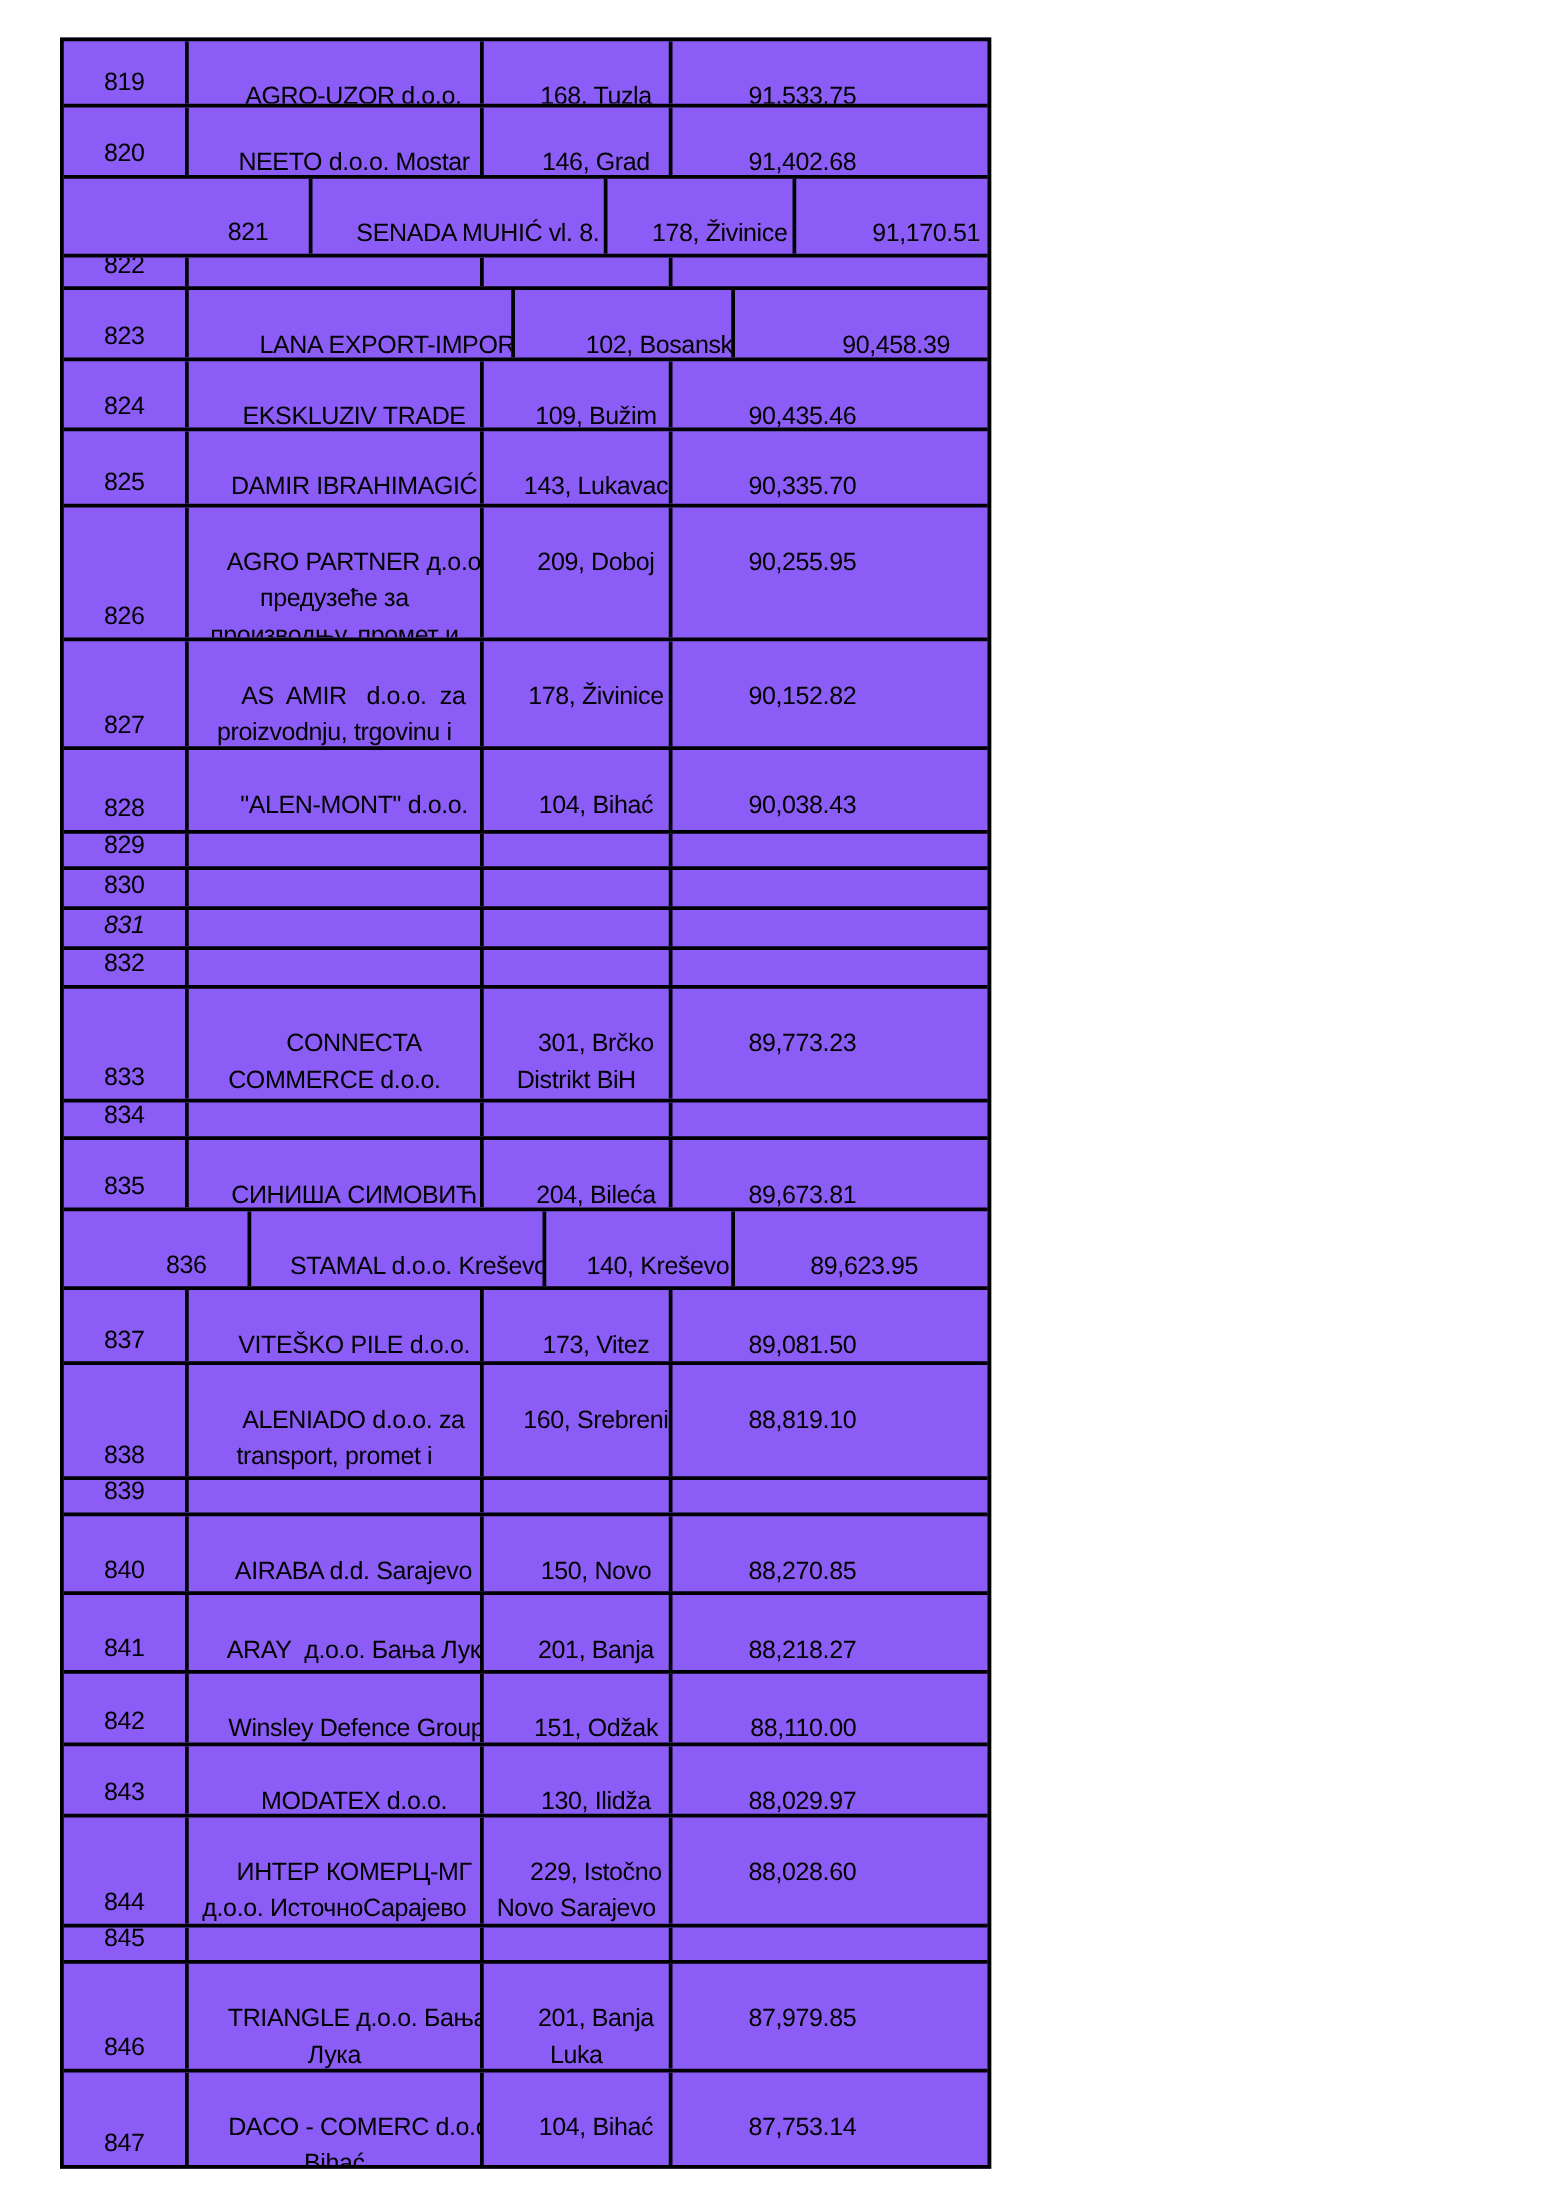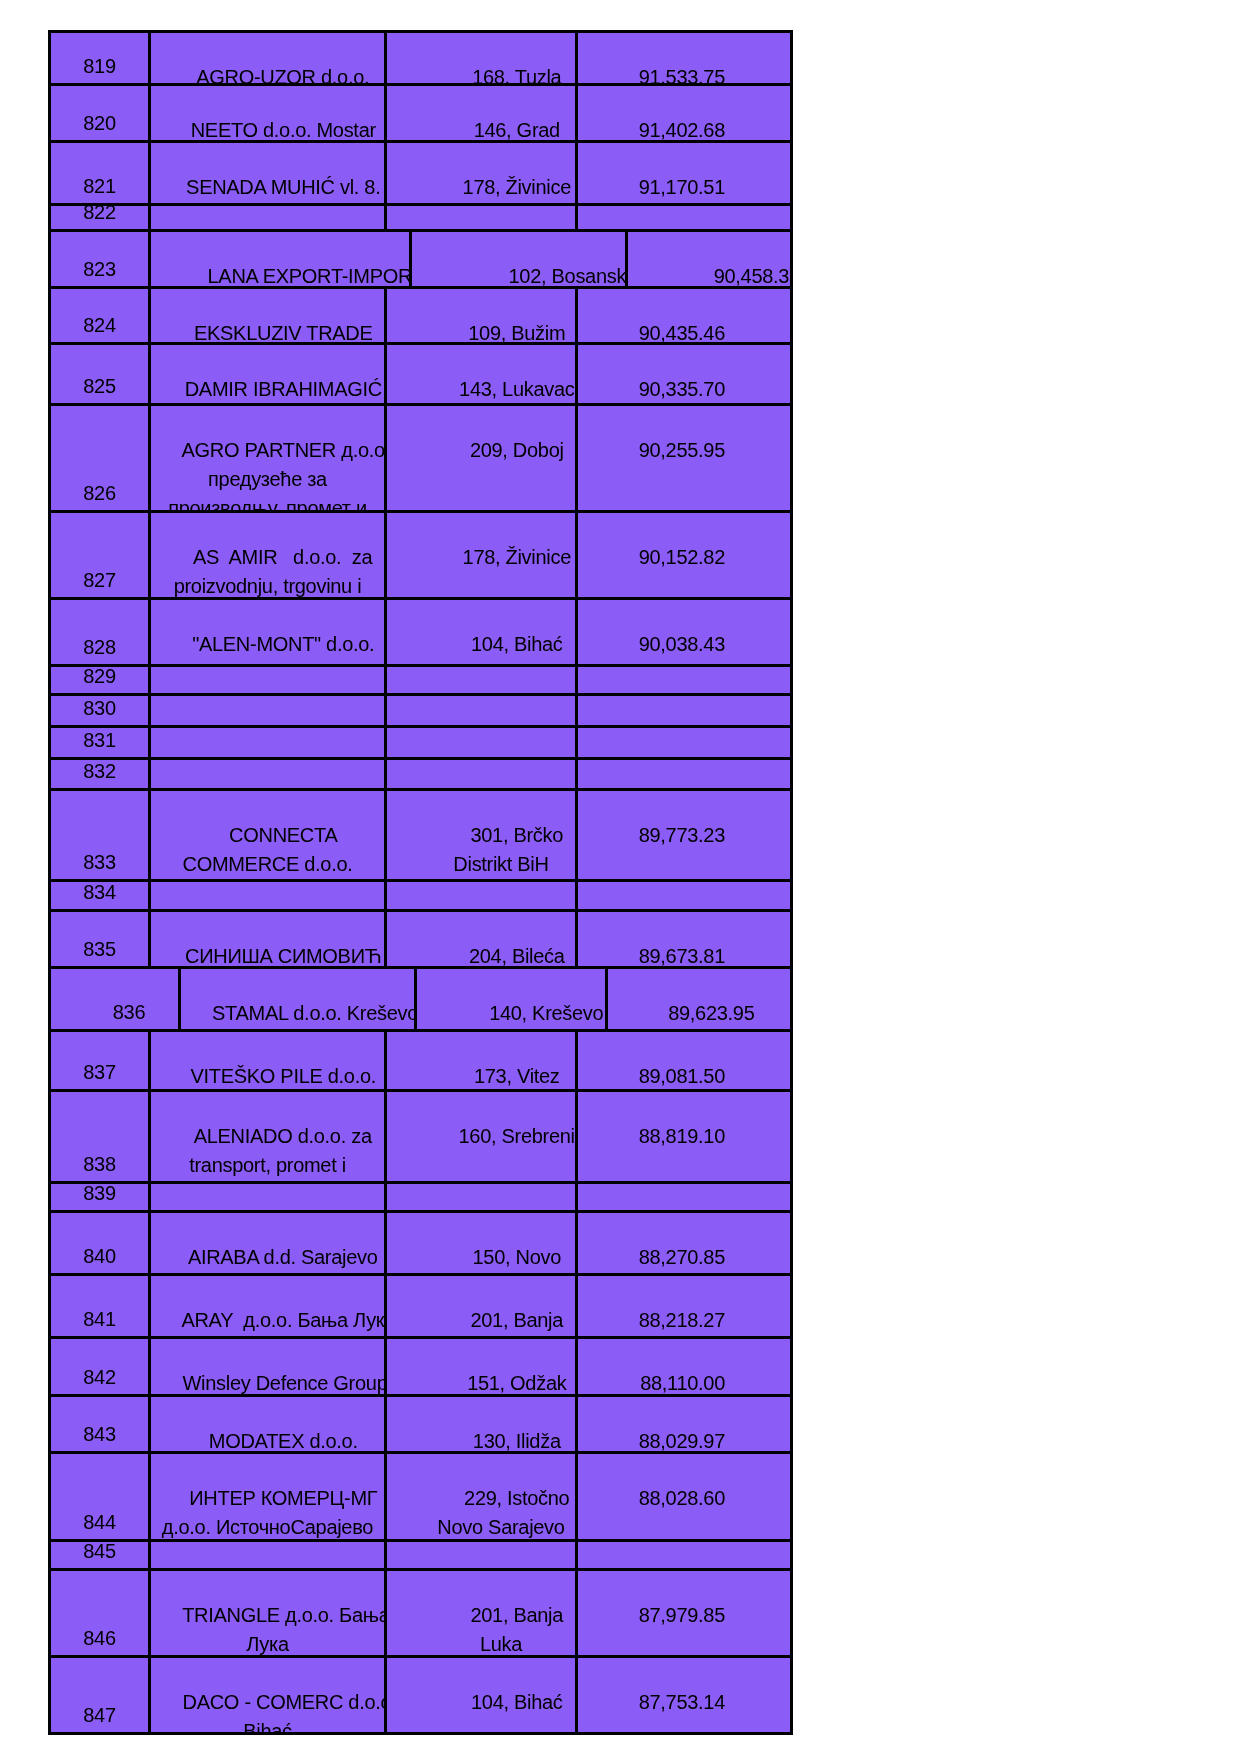--- a/index.html
+++ b/index.html
@@ -57,21 +57,20 @@
     white-space: pre;
     flex: none;
   }
   .cell-location {
     width: 151px;
     border-right: 3px solid #000000;
     text-align: center;
     padding-top: 1px;
     white-space: pre;
     flex: none;
-    margin-left: 40px;
   }
   .cell-amount {
     width: 153px;
     text-align: right;
     padding: 1px 6px 0 0;
     white-space: pre;
     flex: none;
   }
 </style>
 </head>
@@ -101,21 +100,21 @@
       <span>NEETO d.o.o. Mostar</span>
     </div>
     <div class="cell cell-location">
       <span>146, Grad
 Mostar</span>
     </div>
     <div class="cell cell-amount">
       <span>91,402.68</span>
     </div>
   </div>
-    <div class="t-row" style="height: 63px;">
+    <div class="t-row" style="height: 63px; justify-content: flex-end;">
     <div class="cell cell-no">
       <span>821</span>
     </div>
     <div class="cell cell-company">
       <span>SENADA MUHIĆ vl. 8.
 MART apoteka</span>
     </div>
     <div class="cell cell-location">
       <span>178, Živinice</span>
     </div>
@@ -252,21 +251,21 @@
     <div class="cell cell-company">
       
     </div>
     <div class="cell cell-location">
       
     </div>
     <div class="cell cell-amount">
       
     </div>
   </div>
-    <div class="t-row" style="height: 32px;">
+    <div class="t-row" style="height: 32px; font-style: italic;">
     <div class="cell cell-no">
       <span>831</span>
     </div>
     <div class="cell cell-company">
       
     </div>
     <div class="cell cell-location">
       
     </div>
     <div class="cell cell-amount">

